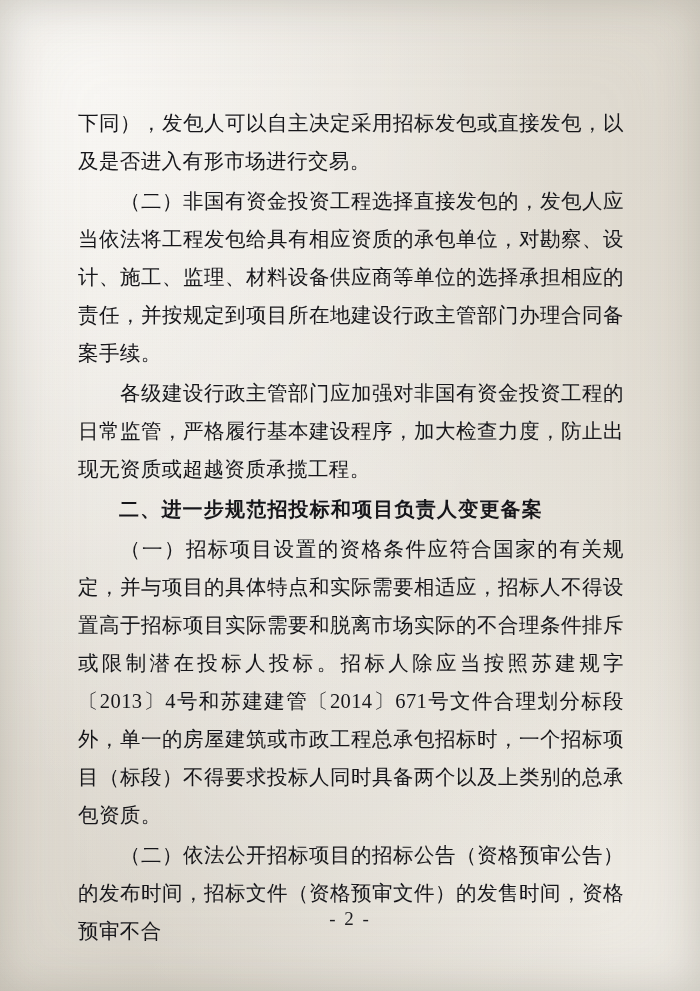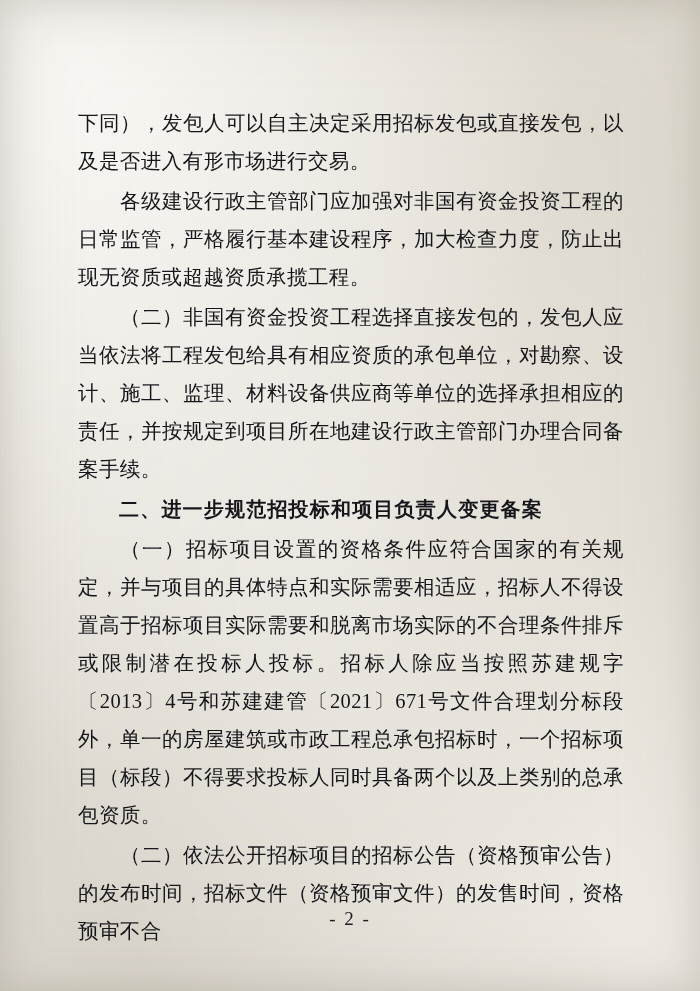--- a/index.html
+++ b/index.html
@@ -89,23 +89,23 @@
   }
 </style>
 </head>
 <body>
 
 <div class="page">
   <div class="edge-shade"></div>
 
   <div class="content">
     <p class="continuation">下同），发包人可以自主决定采用招标发包或直接发包，以及是否进入有形市场进行交易。</p>
+    <p class="indent">（二）非国有资金投资工程选择直接发包的，发包人应当依法将工程发包给具有相应资质的承包单位，对勘察、设计、施工、监理、材料设备供应商等单位的选择承担相应的责任，并按规定到项目所在地建设行政主管部门办理合同备案手续。</p>
     <p class="indent">各级建设行政主管部门应加强对非国有资金投资工程的日常监管，严格履行基本建设程序，加大检查力度，防止出现无资质或超越资质承揽工程。</p>
-    <p class="indent">（二）非国有资金投资工程选择直接发包的，发包人应当依法将工程发包给具有相应资质的承包单位，对勘察、设计、施工、监理、材料设备供应商等单位的选择承担相应的责任，并按规定到项目所在地建设行政主管部门办理合同备案手续。</p>
     <p class="heading">二、进一步规范招投标和项目负责人变更备案</p>
-    <p class="indent">（一）招标项目设置的资格条件应符合国家的有关规定，并与项目的具体特点和实际需要相适应，招标人不得设置高于招标项目实际需要和脱离市场实际的不合理条件排斥或限制潜在投标人投标。招标人除应当按照苏建规字〔2013〕4号和苏建建管〔2021〕671号文件合理划分标段外，单一的房屋建筑或市政工程总承包招标时，一个招标项目（标段）不得要求投标人同时具备两个以及上类别的总承包资质。</p>
+    <p class="indent">（一）招标项目设置的资格条件应符合国家的有关规定，并与项目的具体特点和实际需要相适应，招标人不得设置高于招标项目实际需要和脱离市场实际的不合理条件排斥或限制潜在投标人投标。招标人除应当按照苏建规字〔2013〕4号和苏建建管〔2014〕671号文件合理划分标段外，单一的房屋建筑或市政工程总承包招标时，一个招标项目（标段）不得要求投标人同时具备两个以及上类别的总承包资质。</p>
     <p class="indent">（二）依法公开招标项目的招标公告（资格预审公告）的发布时间，招标文件（资格预审文件）的发售时间，资格预审不合</p>
   </div>
 
   <div class="footer">- 2 -</div>
 
   <div class="noise"></div>
 </div>
 
 </body></html>

